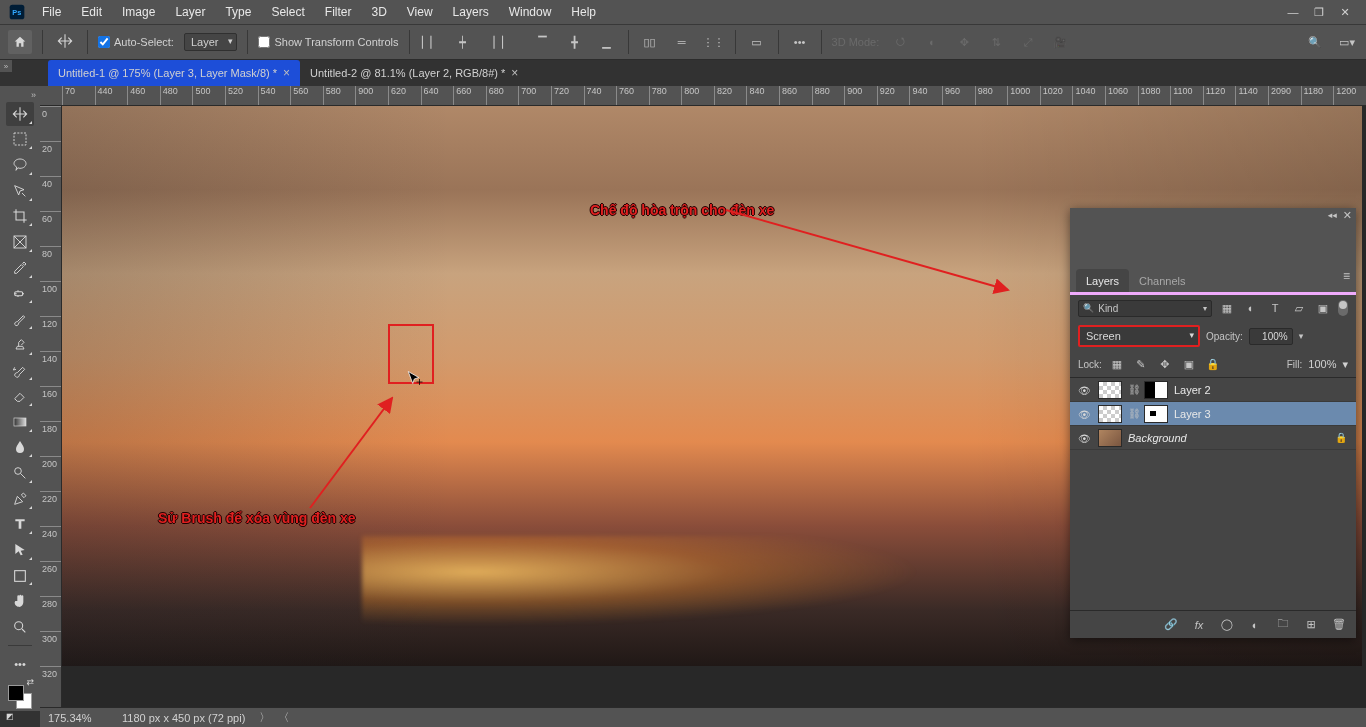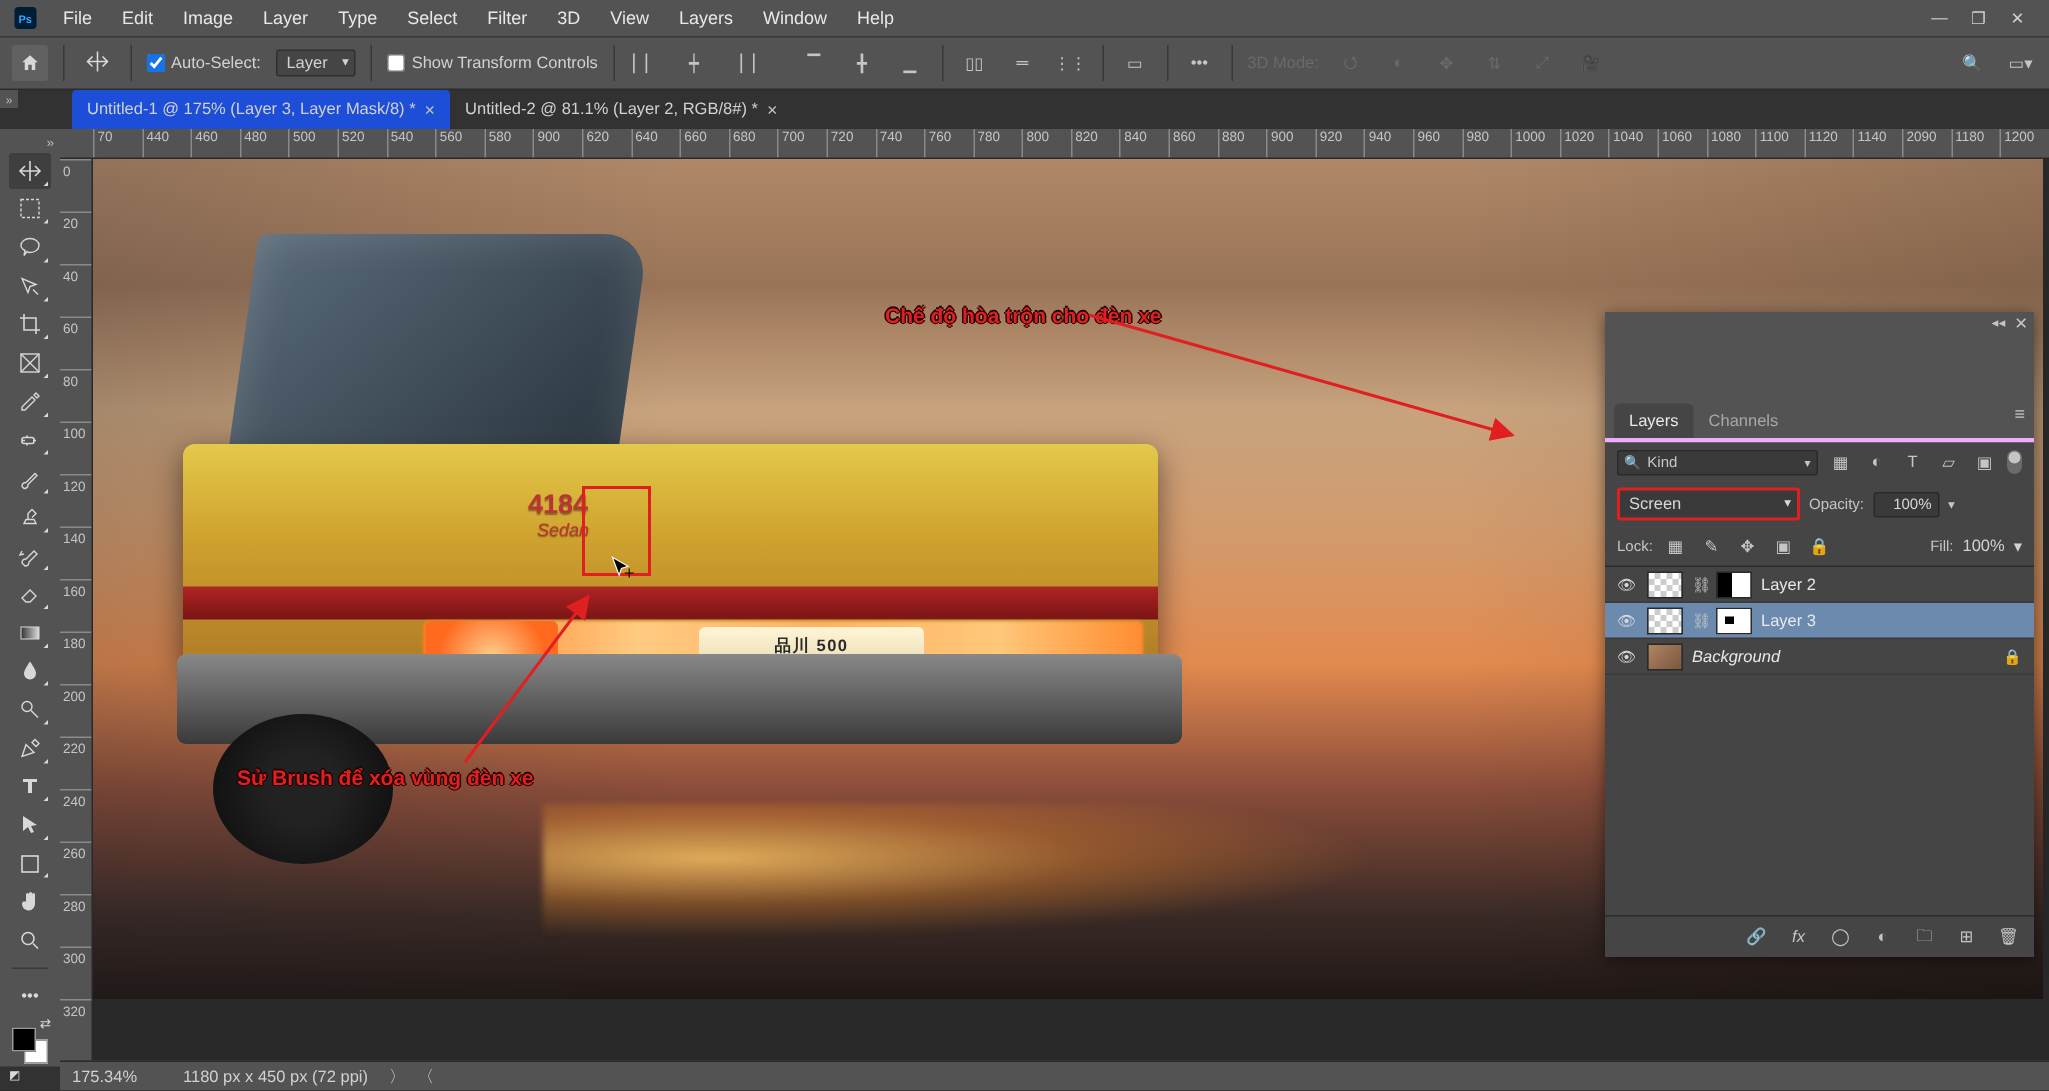--- a/index.html
+++ b/index.html
@@ -424,35 +424,20 @@
     <div class="vtick">240</div>
     <div class="vtick">260</div>
     <div class="vtick">280</div>
     <div class="vtick">300</div>
     <div class="vtick">320</div>
   </div>
 
 <div class="canvas-wrap">
   <div class="canvas">
     <div class="road-glow"></div>
-    <div class="car">
-      <div class="window"></div>
-      <div class="body"></div>
-      <div class="badge">4184</div>
-      <div class="badge2">Sedan</div>
-      <div class="stripe"></div>
-      <div class="light-strip"></div>
-      <div class="light-left"></div>
-      <div class="plate">
-        <div class="row1">品川 500</div>
-        <div class="row2">·38-71</div>
-      </div>
-      <div class="bumper"></div>
-      <div class="wheel"></div>
-    </div>
 
     <div class="anno" style="left:528px; top:86px;margin-top:10px;">Chế độ hòa trộn cho đèn xe</div>
     <div class="anno" style="left:96px; top:404px;">Sử Brush để xóa vùng đèn xe</div>
     <div class="sel-box" style="left:326px; top:218px; width:46px; height:60px;"></div>
     <div class="cursor-arrow" style="left:344px; top:264px;">
       <svg width="18" height="18" viewBox="0 0 24 24">
           <path d="M3 2l6 16 2-6 6-2z" fill="#000" stroke="#fff" stroke-width="1"></path>
           <g stroke="#000" stroke-width="1">
             <path d="M14 16h8M18 12v8"></path>
           </g>

